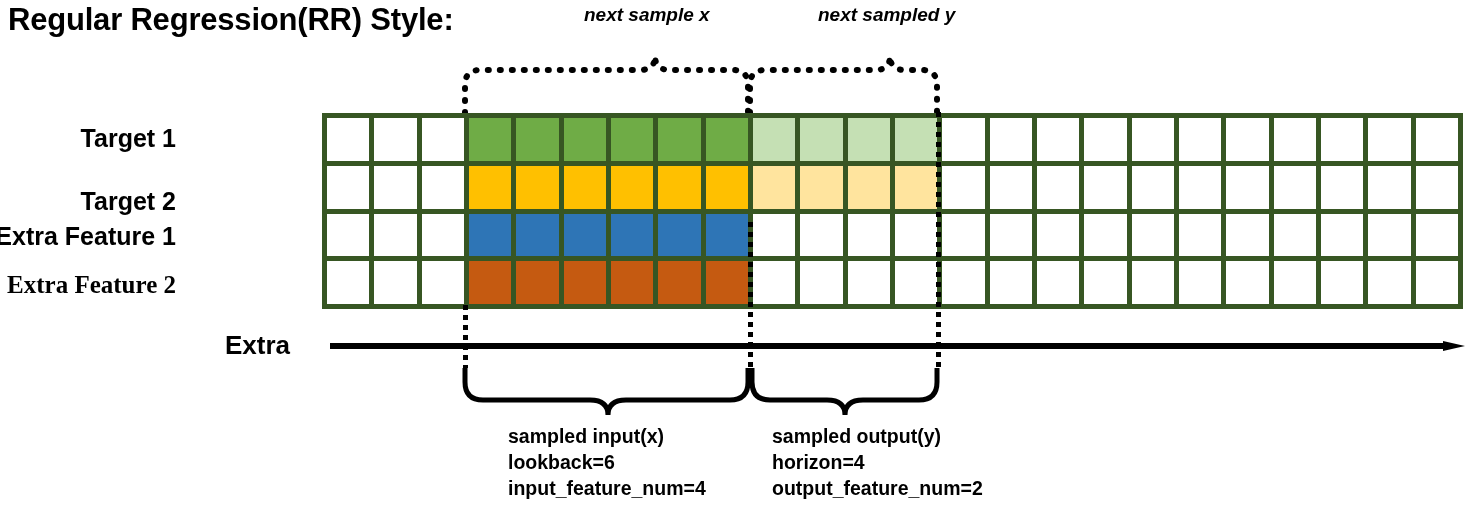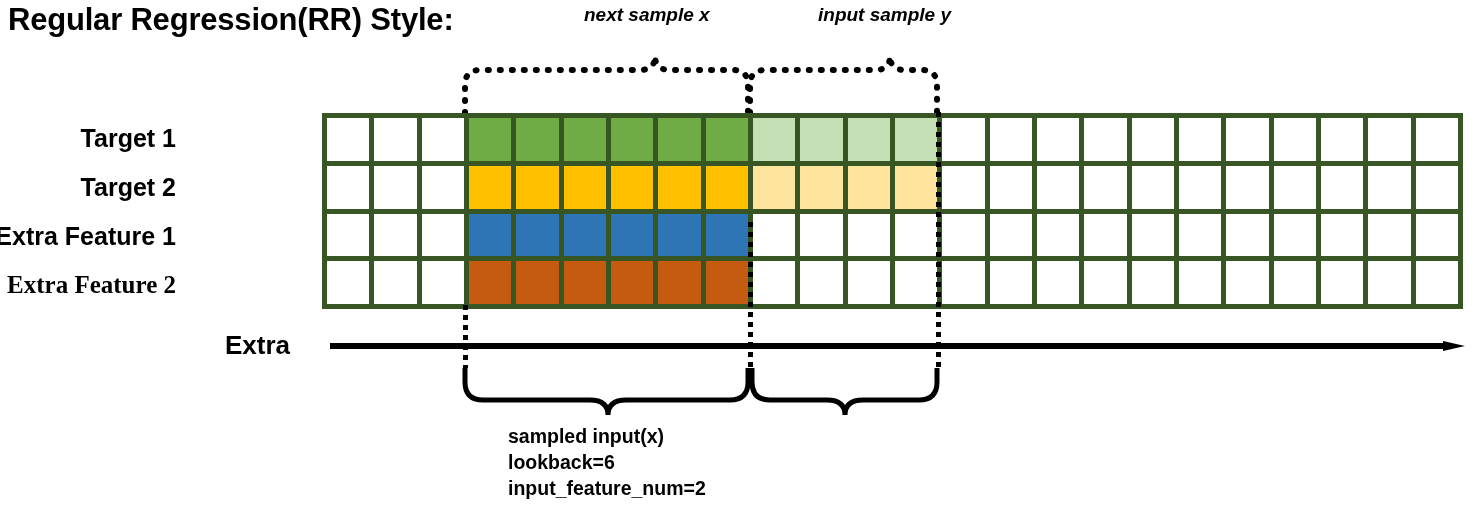--- a/index.html
+++ b/index.html
@@ -30,21 +30,21 @@
 
   
   .row-label{
     position:absolute;
     right:1163px;             
     font-size:25px;font-weight:bold;color:#000;
     white-space:nowrap;text-align:right;
     line-height:1;
   }
   #rl0{top:126px;}
-  #rl1{top:175px;}
+  #rl1{top:189px;}
   #rl2{top:224px;margin-left:29px;}
   #rl3{top:272px;font-family:Liberation Serif, serif;}
 
   
   #grid{
     position:absolute;
     left:322px;top:113px;
     width:1141px;height:196px;
     background:#375623;
     box-sizing:border-box;
@@ -104,21 +104,21 @@
   .caption div{display:block;}
 </style>
 </head>
 <body>
 
 <div class="stage">
 
   <div id="title">Regular Regression(RR) Style:</div>
 
   <div class="brace-label" id="lbl-next-x">next sample x</div>
-  <div class="brace-label" id="lbl-next-y">input sample y</div>
+  <div class="brace-label" id="lbl-next-y">next sampled y</div>
 
   <svg class="ov">
     <g fill="none" stroke="#000" stroke-width="6" stroke-linecap="round" stroke-dasharray="1 11">
 
       <path d="M 465,113 L 465,85 Q 465,70 480,70 L 640,70 Q 655,70 655,56 Q 655,70 670,70 L 733,70 Q 748,70 748,85 L 748,113"></path>
 
       <path d="M 750,113 L 750,85 Q 750,70 765,70 L 875,70 Q 890,70 890,56 Q 890,70 905,70 L 922,70 Q 937,70 937,85 L 937,113"></path>
     </g>
   </svg>
 
@@ -253,16 +253,21 @@
 
       <path d="M 465,368 L 465,382 Q 465,400 483,400 L 590,400 Q 608,400 608,415 Q 608,400 626,400 L 730,400 Q 748,400 748,382 L 748,368"></path>
 
       <path d="M 752,368 L 752,382 Q 752,400 770,400 L 827,400 Q 845,400 845,415 Q 845,400 863,400 L 919,400 Q 937,400 937,382 L 937,368"></path>
     </g>
   </svg>
 
   <div class="caption" id="cap-x">
     <div>sampled input(x)</div>
     <div>lookback=6</div>
-    <div>input_feature_num=2</div>
+    <div>input_feature_num=4</div>
   </div>
+  <div class="caption" id="cap-y">
+    <div>sampled output(y)</div>
+    <div>horizon=4</div>
+    <div>output_feature_num=2</div>
+  </div>
 
 </div>
 
 </body></html>

